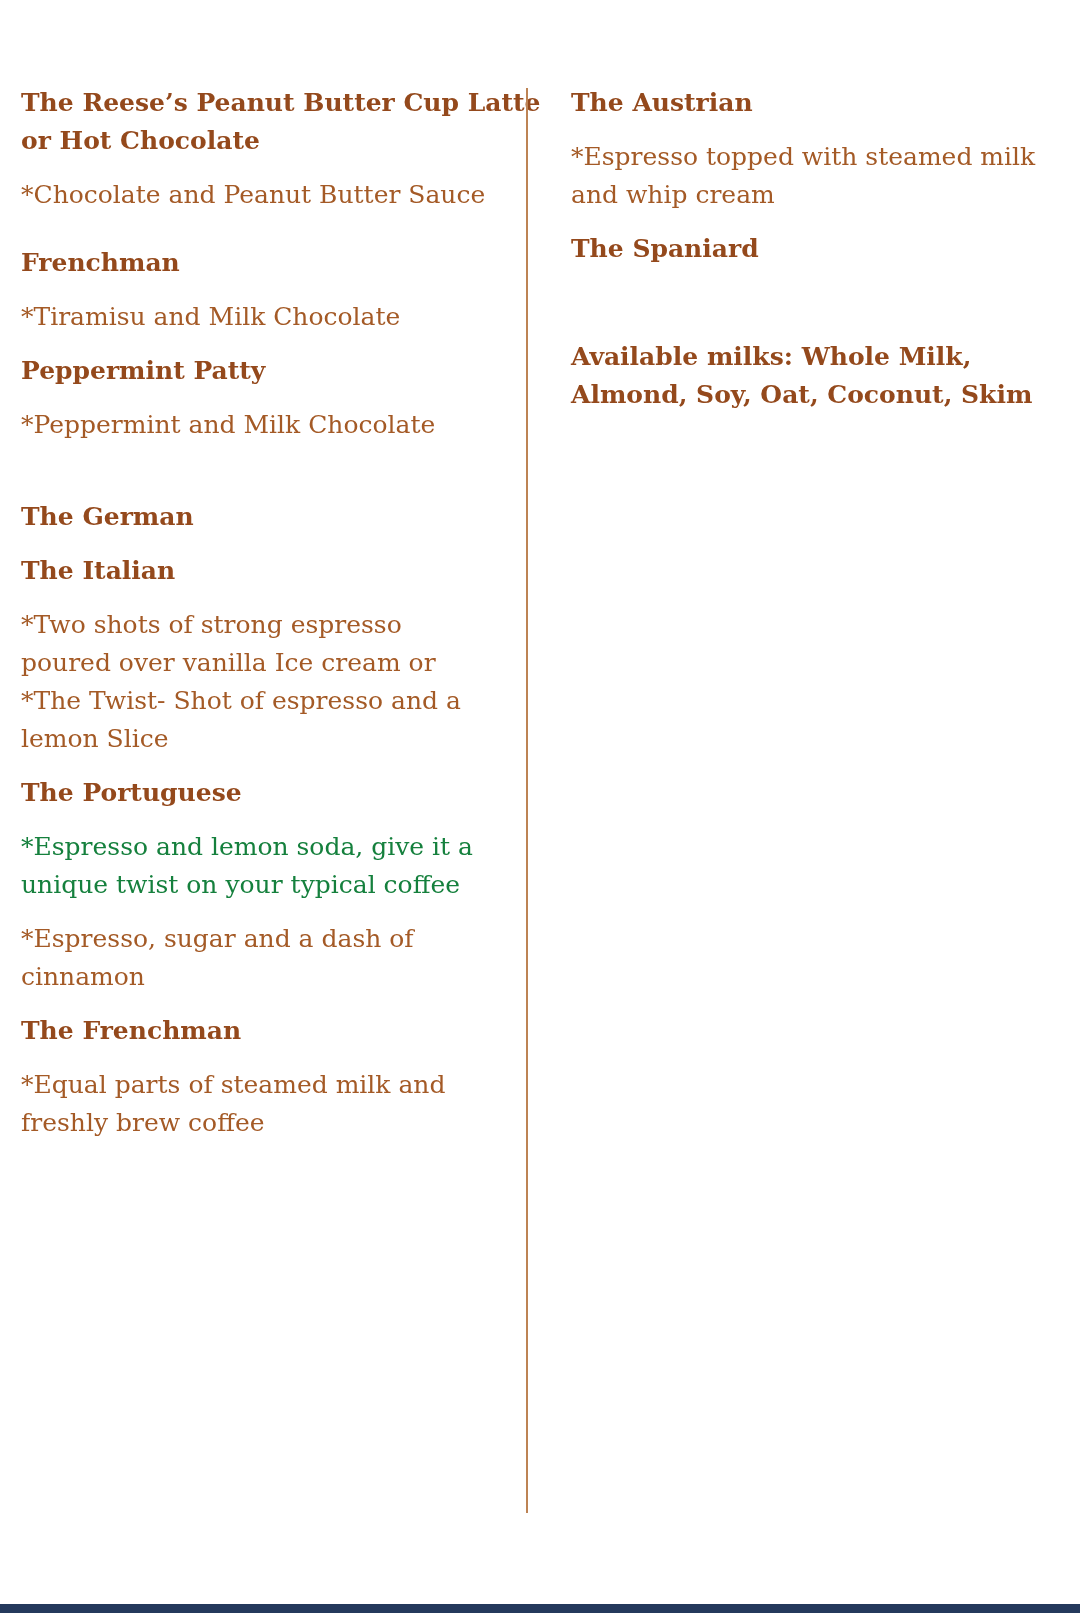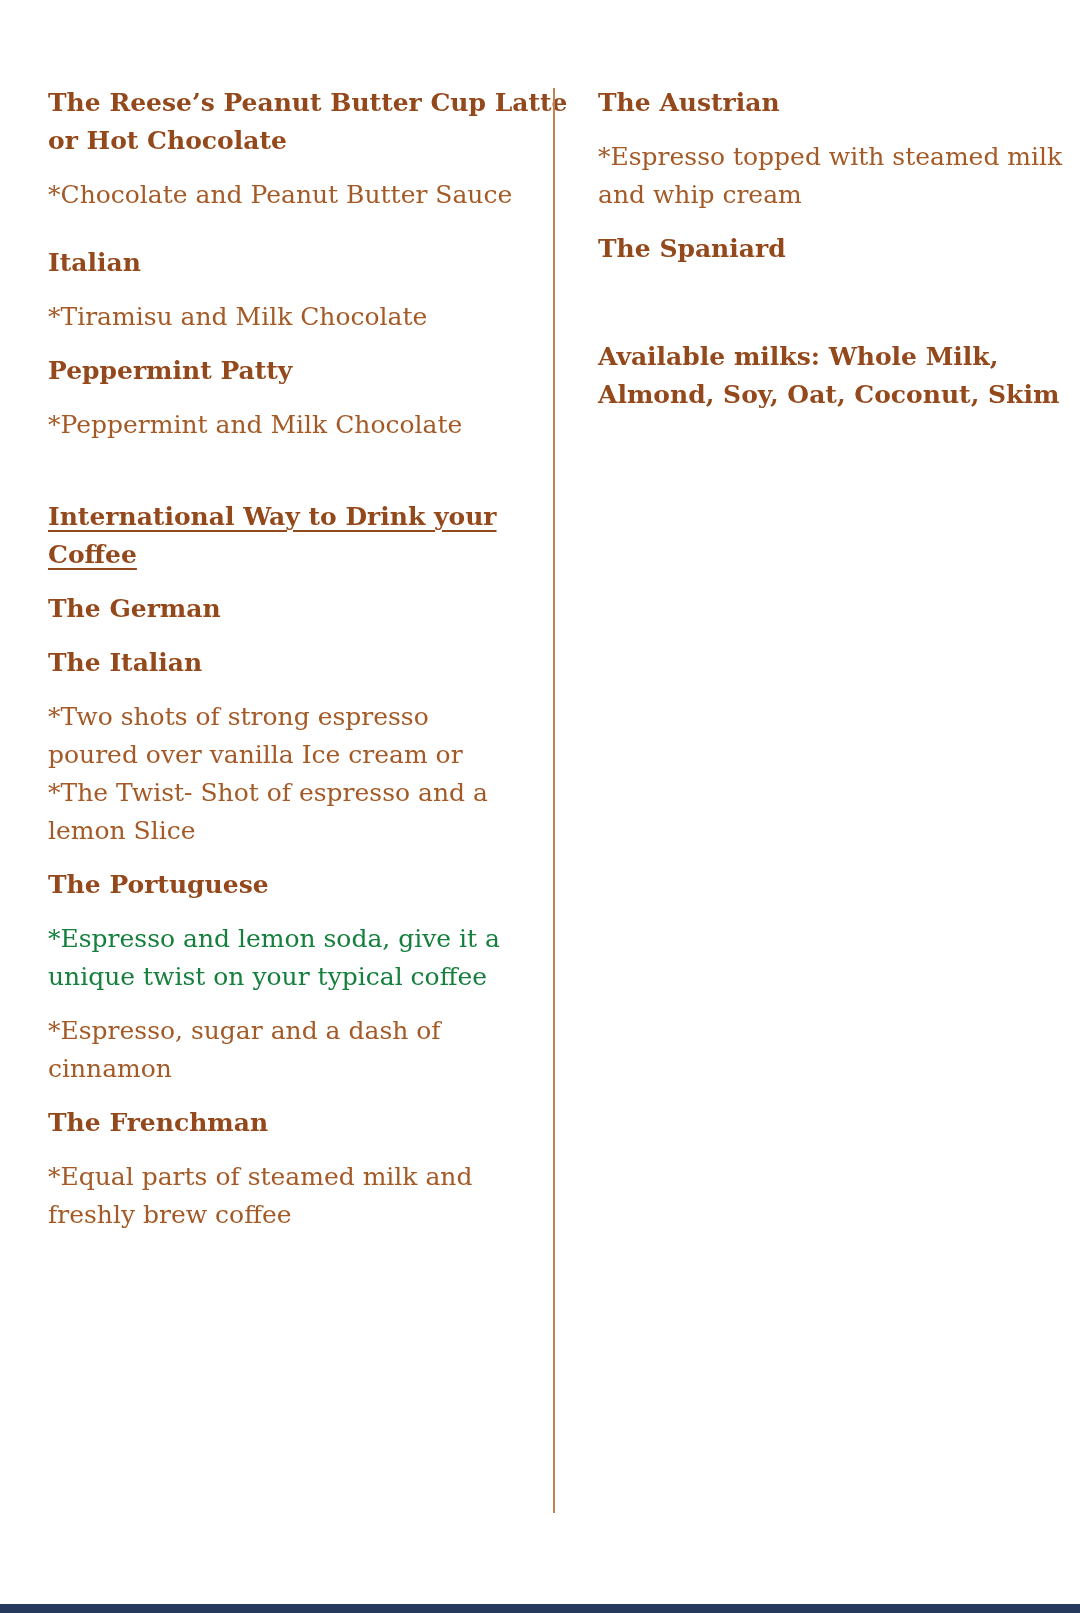--- a/index.html
+++ b/index.html
@@ -7,21 +7,21 @@
     position: relative;
     width: 1080px;
     height: 1613px;
     background: #ffffff;
     overflow: hidden;
     font-family: "DejaVu Serif", "Liberation Serif", serif;
   }
   .columns {
     position: absolute;
     top: 84px;
-    left: 48px;
+    left: 21px;
     right: 36px;
     display: flex;
     align-items: flex-start;
   }
   .col { flex: none; }
   .col-left  { width: 490px; }
   .col-right { width: 456px; margin-left: 43px; }
   .divider {
     flex: none;
     width: 2px;
@@ -63,33 +63,32 @@
     <div class="col col-left">
         <p class="heading" style="color: rgb(148, 73, 28);">
           <span class="line">The Reese’s Peanut Butter Cup Latte</span>
           <span class="line">or Hot Chocolate</span>
         </p>
         <p class="body" style="color: rgb(164, 90, 38);">
           <span class="line">*Chocolate and Peanut Butter Sauce</span>
         </p>
         <div class="spacer spacer-sm"></div>
         <p class="heading" style="color: rgb(148, 73, 28);">
-          <span class="line">Italian</span>
+          <span class="line">Frenchman</span>
         </p>
         <p class="body" style="color: rgb(164, 90, 38);">
           <span class="line">*Tiramisu and Milk Chocolate</span>
         </p>
         <p class="heading" style="color: rgb(148, 73, 28);">
           <span class="line">Peppermint Patty</span>
         </p>
         <p class="body" style="color: rgb(164, 90, 38);">
           <span class="line">*Peppermint and Milk Chocolate</span>
         </p>
         <div class="spacer spacer-lg"></div>
-        <p class="heading-underline" style="color: rgb(148, 73, 28);"><span class="line">International Way to Drink your</span><span class="line">Coffee</span></p>
         <p class="heading" style="color: rgb(148, 73, 28);">
           <span class="line">The German</span>
         </p>
         <p class="heading" style="color: rgb(148, 73, 28);">
           <span class="line">The Italian</span>
         </p>
         <p class="body" style="color: rgb(164, 90, 38);">
           <span class="line">*Two shots of strong espresso</span>
           <span class="line">poured over vanilla Ice cream or</span>
           <span class="line">*The Twist- Shot of espresso and a</span>

